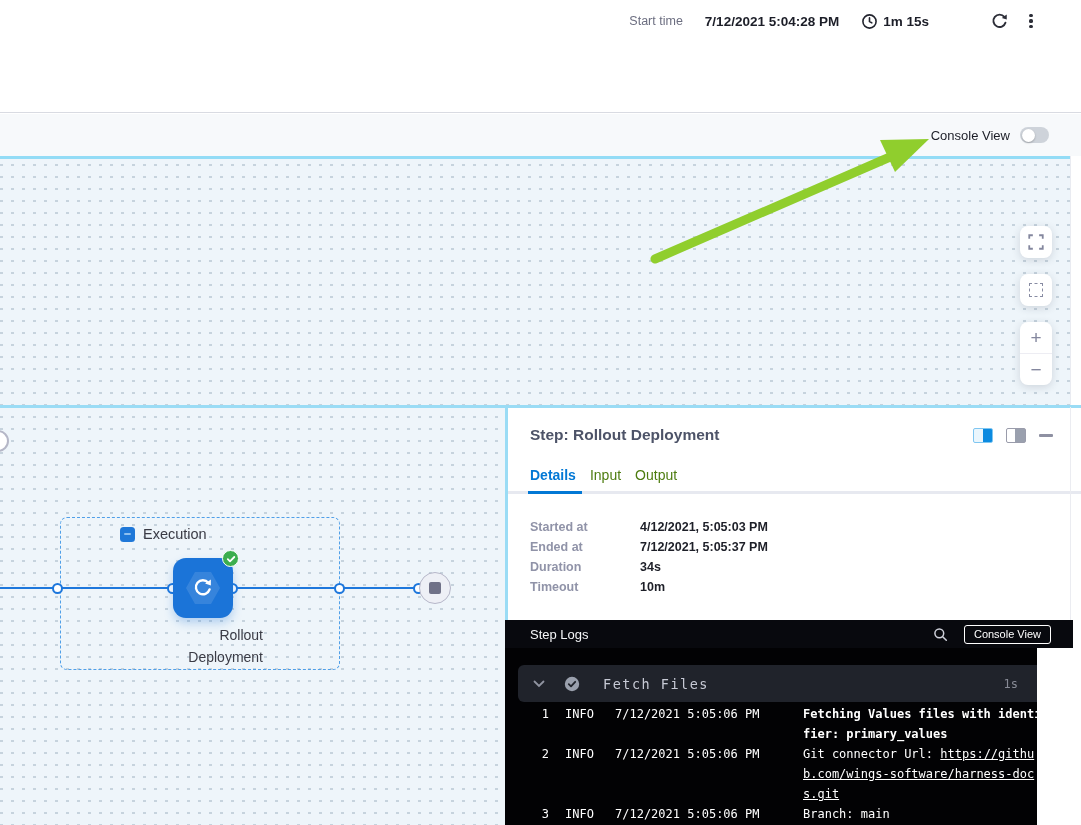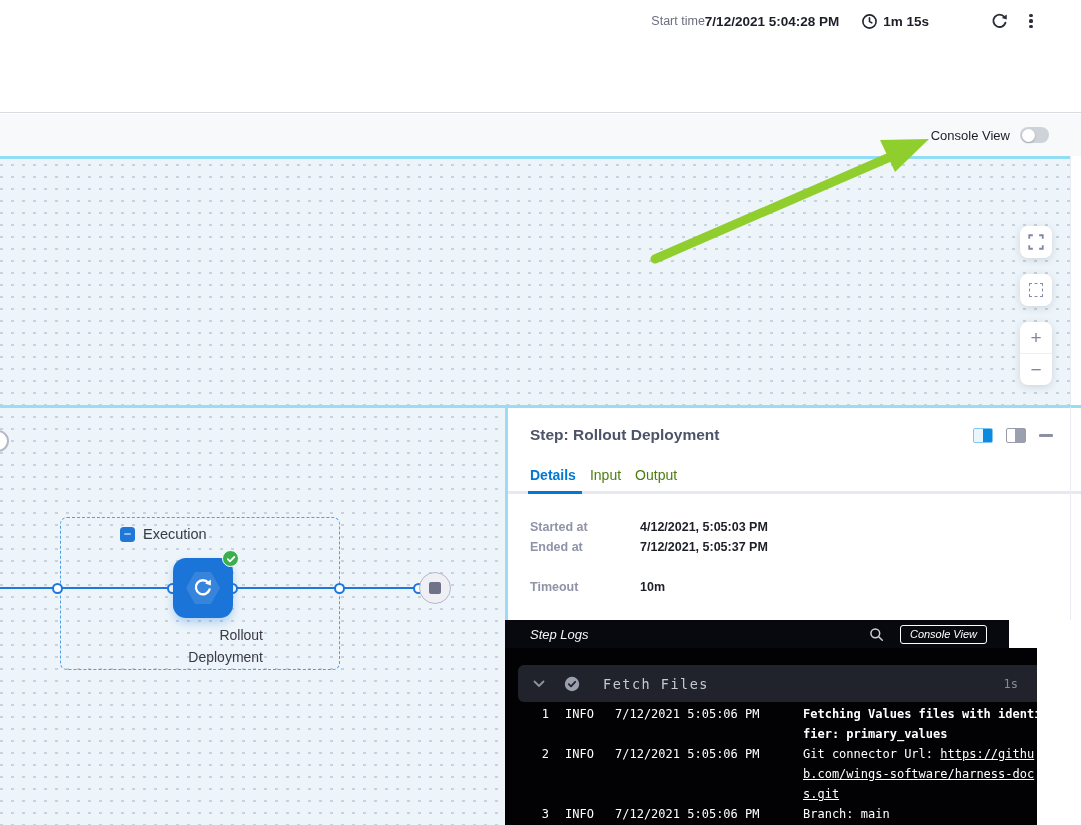--- a/index.html
+++ b/index.html
@@ -6,21 +6,21 @@
   html,body { width:1081px; height:825px; overflow:hidden; background:#fff;
     font-family:"Liberation Sans","DejaVu Sans",sans-serif; }
   #app { position:relative; width:1081px; height:825px; overflow:hidden; background:#fff; }
   .abs { position:absolute; }
 
   
   .top-header { left:0; top:0; width:1081px; height:113px; background:#fff;
     border-bottom:1px solid #d9dbe2; }
   .header-row { position:absolute; top:9px; right:38px; height:24px; display:flex;
     align-items:center; }
-  .start-label { font-size:12.5px; color:#6c6e80; margin-right:0; }
+  .start-label { font-size:12.5px; color:#6c6e80; margin-right:22px; }
   .start-value { font-size:13.5px; font-weight:700; color:#1c1e28; margin-right:22px; }
   .clockwrap { display:flex; align-items:center; gap:5px; margin-right:58px; }
   .durtext { font-size:13.5px; font-weight:700; color:#1c1e28; }
   .iconbtn { width:24px; height:24px; display:flex; align-items:center; justify-content:center;
     cursor:pointer; }
   .kebab { display:flex; flex-direction:column; gap:2.5px; align-items:center; }
   .kebab i { width:3.2px; height:3.2px; border-radius:50%; background:#2c2e38; }
 
   
   .subbar { left:0; top:114px; width:1081px; height:42px; background:#f7f9fb; }
@@ -95,22 +95,22 @@
   .tabs { position:absolute; left:25px; top:60px; display:flex; gap:14px; }
   .tab { font-size:14px; color:#4d7c0f; cursor:pointer; padding-bottom:12px; }
   .tab.active { color:#0278d5; font-weight:600; }
   .tab-sep { position:absolute; left:0; top:84px; width:576px; height:2.5px; background:#e7e9f0; }
   .tab-underline { position:absolute; left:23px; top:84px; width:54px; height:2.5px; background:#0278d5; }
 
   .detail-row { position:absolute; left:25px; width:520px; height:20px; font-size:12.5px; }
   .detail-label { display:inline-block; width:110px; font-weight:700; color:#9093a8; }
   .detail-value { font-weight:700; color:#1d1f28; }
 
-  .logs-bar { position:absolute; left:0; top:213px; width:504px; height:28px; background:#08090e;
-    display:flex; align-items:center;font-style:italic; }
+  .logs-bar { position:absolute; left:0; top:213px; width:568px; height:28px; background:#08090e;
+    display:flex; align-items:center; }
   .logs-title { font-size:13px; color:#f5f6f8; margin-left:25px; flex:0 0 auto; }
   .logs-bar .spacer { flex:1; }
   .search-icn { margin-right:16px; cursor:pointer; display:flex; }
   .console-btn { margin-right:22px; height:19px; padding:0 9px; border:1px solid #fff; border-radius:3px;
     color:#fff; font-size:11px; display:flex; align-items:center; cursor:pointer; background:transparent; }
 
   .log-body { position:absolute; left:0; top:241px; width:532px; height:177px; background:#020204;
     overflow:hidden; font-family:"DejaVu Sans Mono",monospace; }
   .log-group { position:absolute; left:13px; top:17px; width:533px; height:37px; background:#20232b;
     border-radius:6px; display:flex; align-items:center; cursor:pointer; }
@@ -248,20 +248,23 @@
     </div>
     <div class="tab-sep"></div>
     <div class="tab-underline"></div>
 
     <div class="detail-row" style="top:113px">
       <span class="detail-label">Started at</span><span class="detail-value">4/12/2021, 5:05:03 PM</span>
     </div>
     <div class="detail-row" style="top:133px">
       <span class="detail-label">Ended at</span><span class="detail-value">7/12/2021, 5:05:37 PM</span>
     </div>
+    <div class="detail-row" style="top:153px">
+      <span class="detail-label">Duration</span><span class="detail-value">34s</span>
+    </div>
     <div class="detail-row" style="top:173px">
       <span class="detail-label">Timeout</span><span class="detail-value">10m</span>
     </div>
 
     <div class="logs-bar">
       <span class="logs-title">Step Logs</span>
       <span class="spacer"></span>
       <span class="search-icn">
         <svg width="15" height="15" viewBox="0 0 15 15">
             <circle cx="6.3" cy="6.3" r="4.4" fill="none" stroke="#cfd1da" stroke-width="1.5"></circle>

